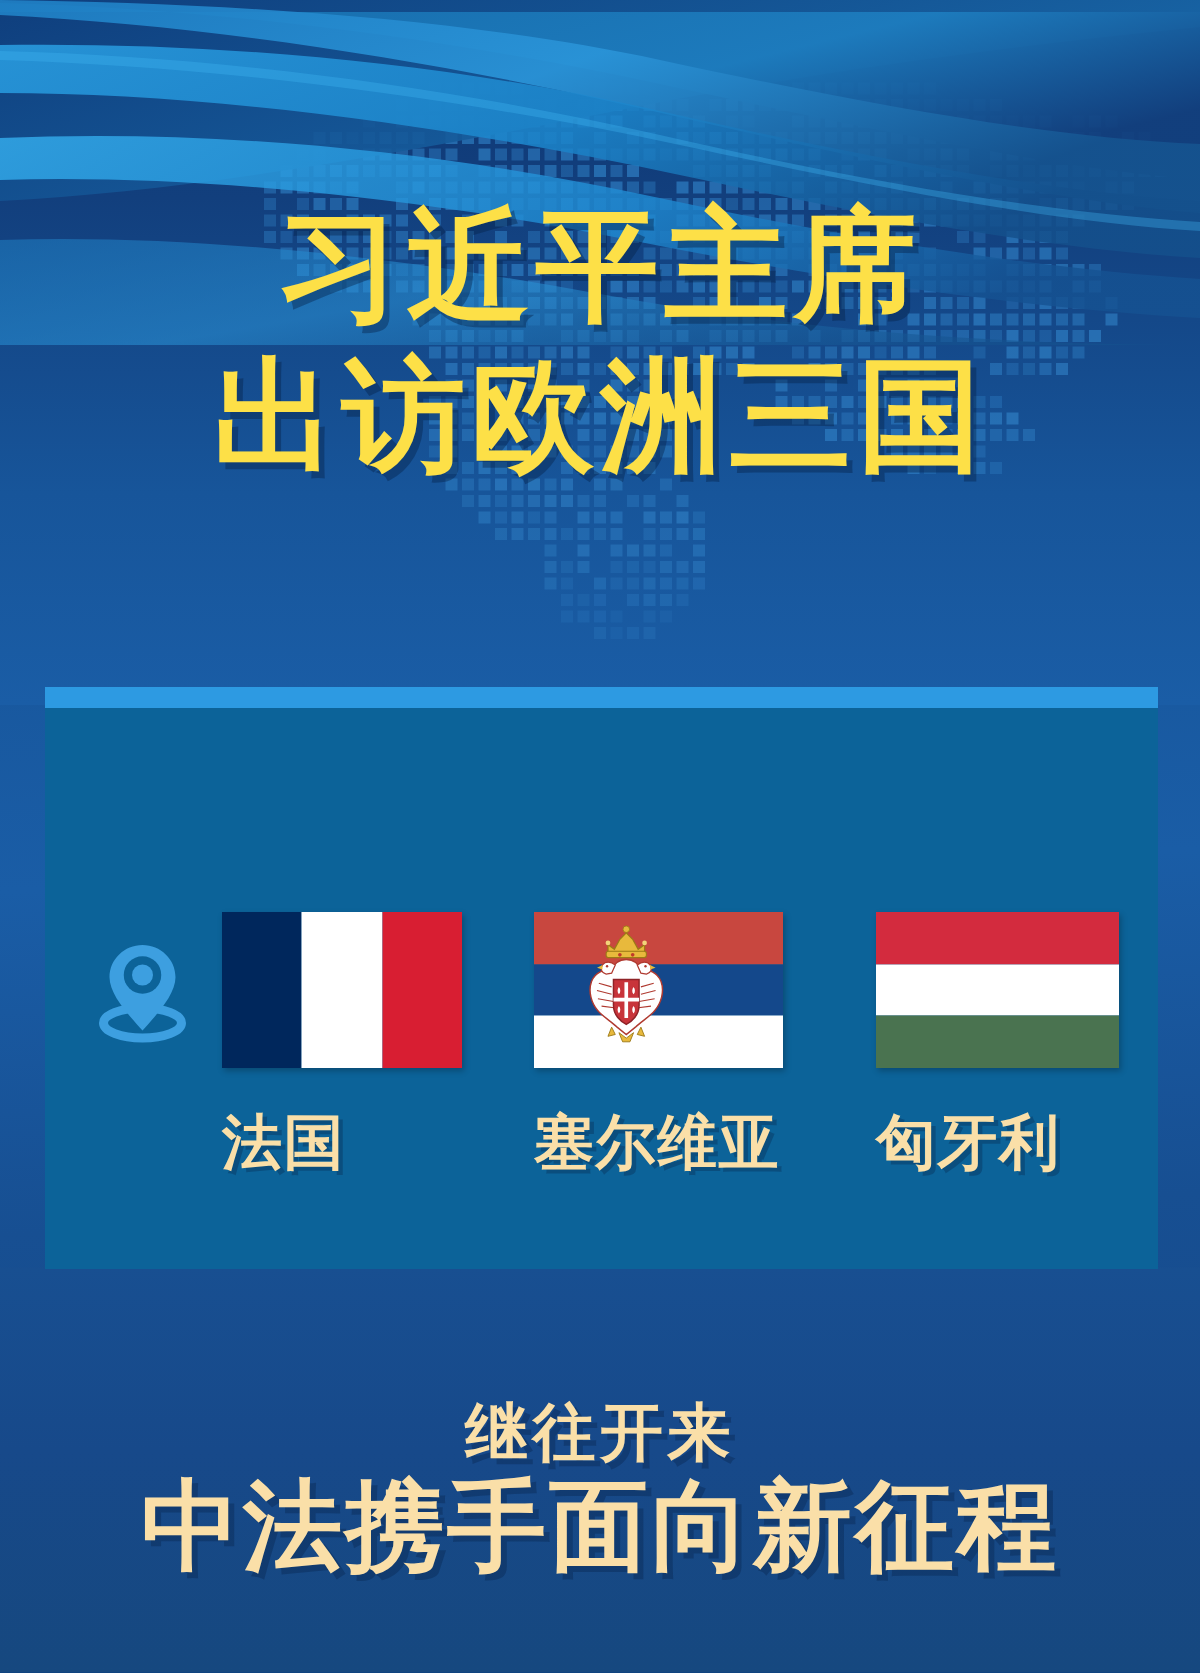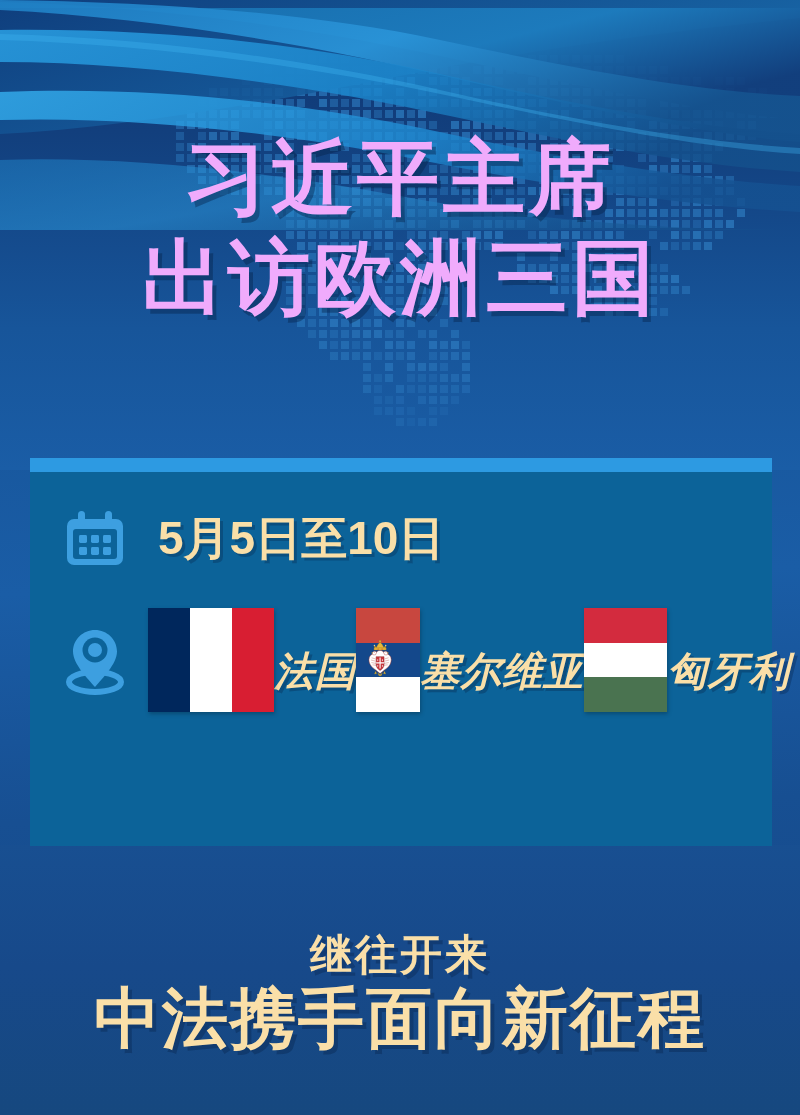--- a/index.html
+++ b/index.html
@@ -55,21 +55,21 @@
 
   
   .title-block {
     position: absolute;
     left: 0; right: 0;
     top: 128px;
     text-align: center;
     z-index: 6;
   }
   .title-line {
-    color: #f0abfc;
+    color: #fde047;
     font-size: 82px;
     font-weight: bold;
     line-height: 1.22;
     letter-spacing: 4px;
     text-shadow: 4px 5px 0 rgba(6, 33, 70, 0.40);
     white-space: nowrap;
   }
 
   
   .card {
@@ -132,24 +132,23 @@
     justify-content: center;
     flex: 0 0 74px;
   }
   .flags {
     display: flex;
     margin-left: 16px;
     flex: 1;
   }
   .flag-cell {
     display: flex;
-    flex-direction: row;
-    align-items: center;
+    flex-direction: column;
+    align-items: flex-start;
     width: 206px;
-    font-style: italic;
   }
   .flag-cell.cell-fr { width: 208px; }
   .flag-cell.cell-rs { width: 228px; }
   .flag-cell.cell-hu { width: 206px; }
 
   .flag {
     width: 160px;
     height: 104px;
     overflow: hidden;
     position: relative;
@@ -1173,37 +1172,20 @@
   </svg>
 
   <div class="title-block">
     <div class="title-line">习近平主席</div>
     <div class="title-line">出访欧洲三国</div>
   </div>
 
   <div class="card">
     <div class="card-topbar"></div>
 
-    <div class="date-row">
-      <div class="icon-box">
-        <svg width="64" height="64" viewBox="0 0 64 64">
-          <rect x="4" y="12" width="56" height="46" rx="7" fill="#3d9fe0"></rect>
-          <rect x="10" y="22" width="44" height="30" rx="3" fill="#0c6399"></rect>
-          <rect x="15" y="4" width="7" height="16" rx="3.5" fill="#3d9fe0"></rect>
-          <rect x="42" y="4" width="7" height="16" rx="3.5" fill="#3d9fe0"></rect>
-          <rect x="16" y="28" width="8" height="8" rx="1.4" fill="#3d9fe0"></rect>
-          <rect x="28" y="28" width="8" height="8" rx="1.4" fill="#3d9fe0"></rect>
-          <rect x="40" y="28" width="8" height="8" rx="1.4" fill="#3d9fe0"></rect>
-          <rect x="16" y="40" width="8" height="8" rx="1.4" fill="#3d9fe0"></rect>
-          <rect x="28" y="40" width="8" height="8" rx="1.4" fill="#3d9fe0"></rect>
-          <rect x="40" y="40" width="8" height="8" rx="1.4" fill="#3d9fe0"></rect>
-        </svg>
-      </div>
-      <div class="date-text">5月5日至10日</div>
-    </div>
 
     <div class="places-row">
       <div class="pin-box">
         <svg width="66" height="72" viewBox="0 0 66 72">
           <ellipse cx="33" cy="58" rx="26" ry="10" fill="none" stroke="#3d9fe0" stroke-width="6"></ellipse>
           <path d="M33 6 C21 6 11 15.5 11 27.5 C11 40 26 55 33 63 C40 55 55 40 55 27.5 C55 15.5 45 6 33 6 Z" fill="#3d9fe0"></path>
           <circle cx="33" cy="26" r="12.5" fill="#0c6399"></circle>
           <circle cx="33" cy="26" r="7" fill="#3d9fe0"></circle>
         </svg>
       </div>

